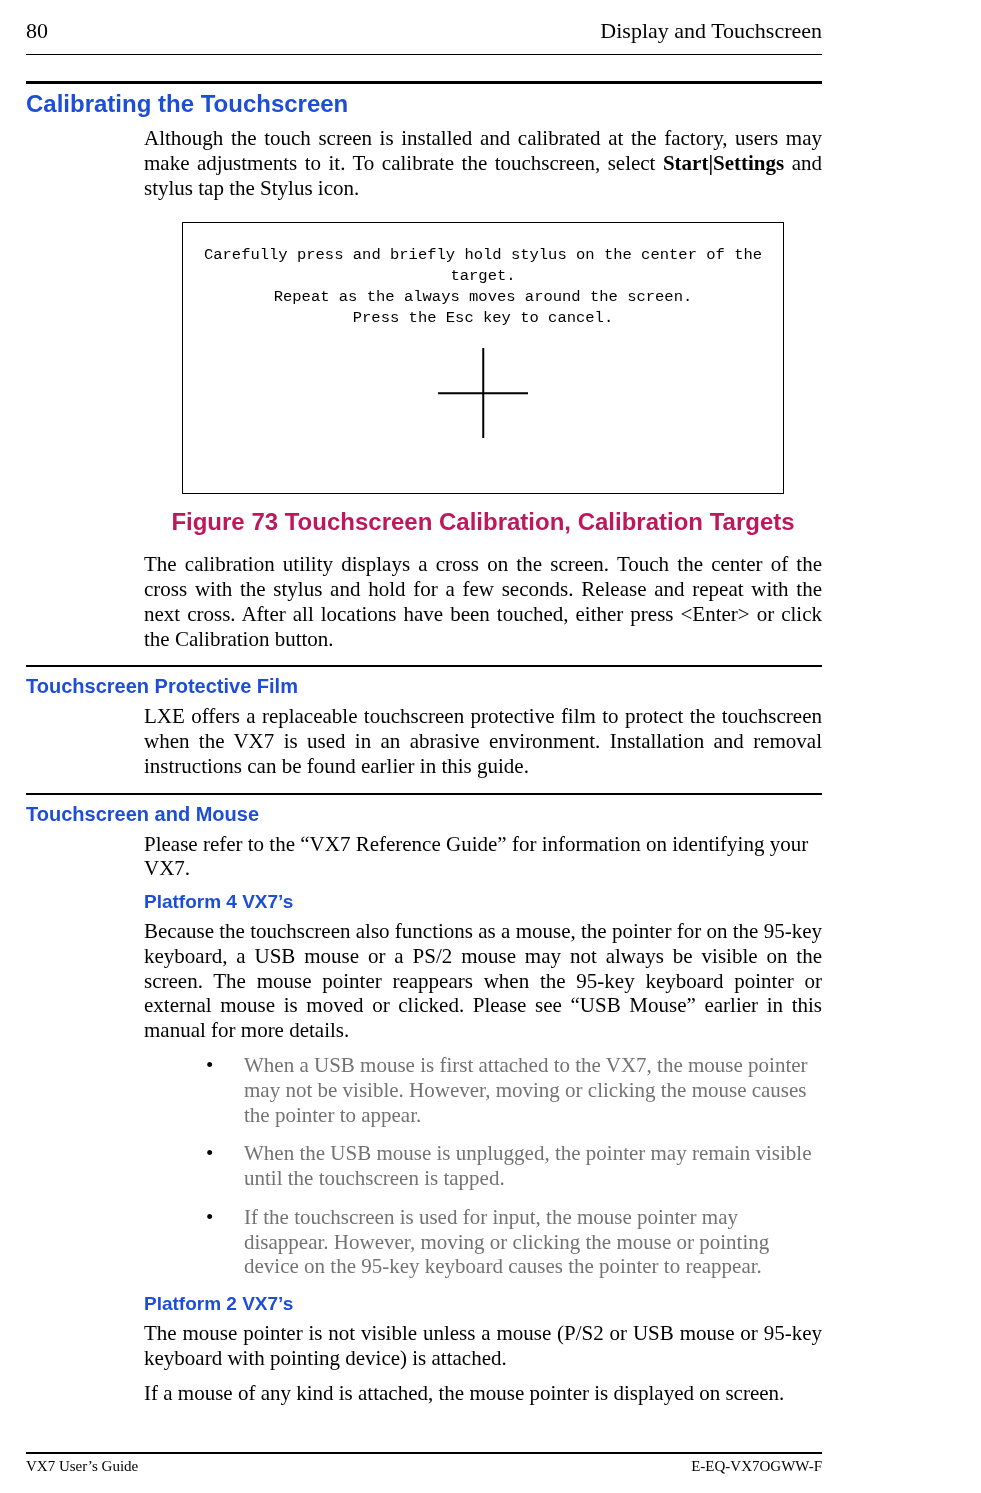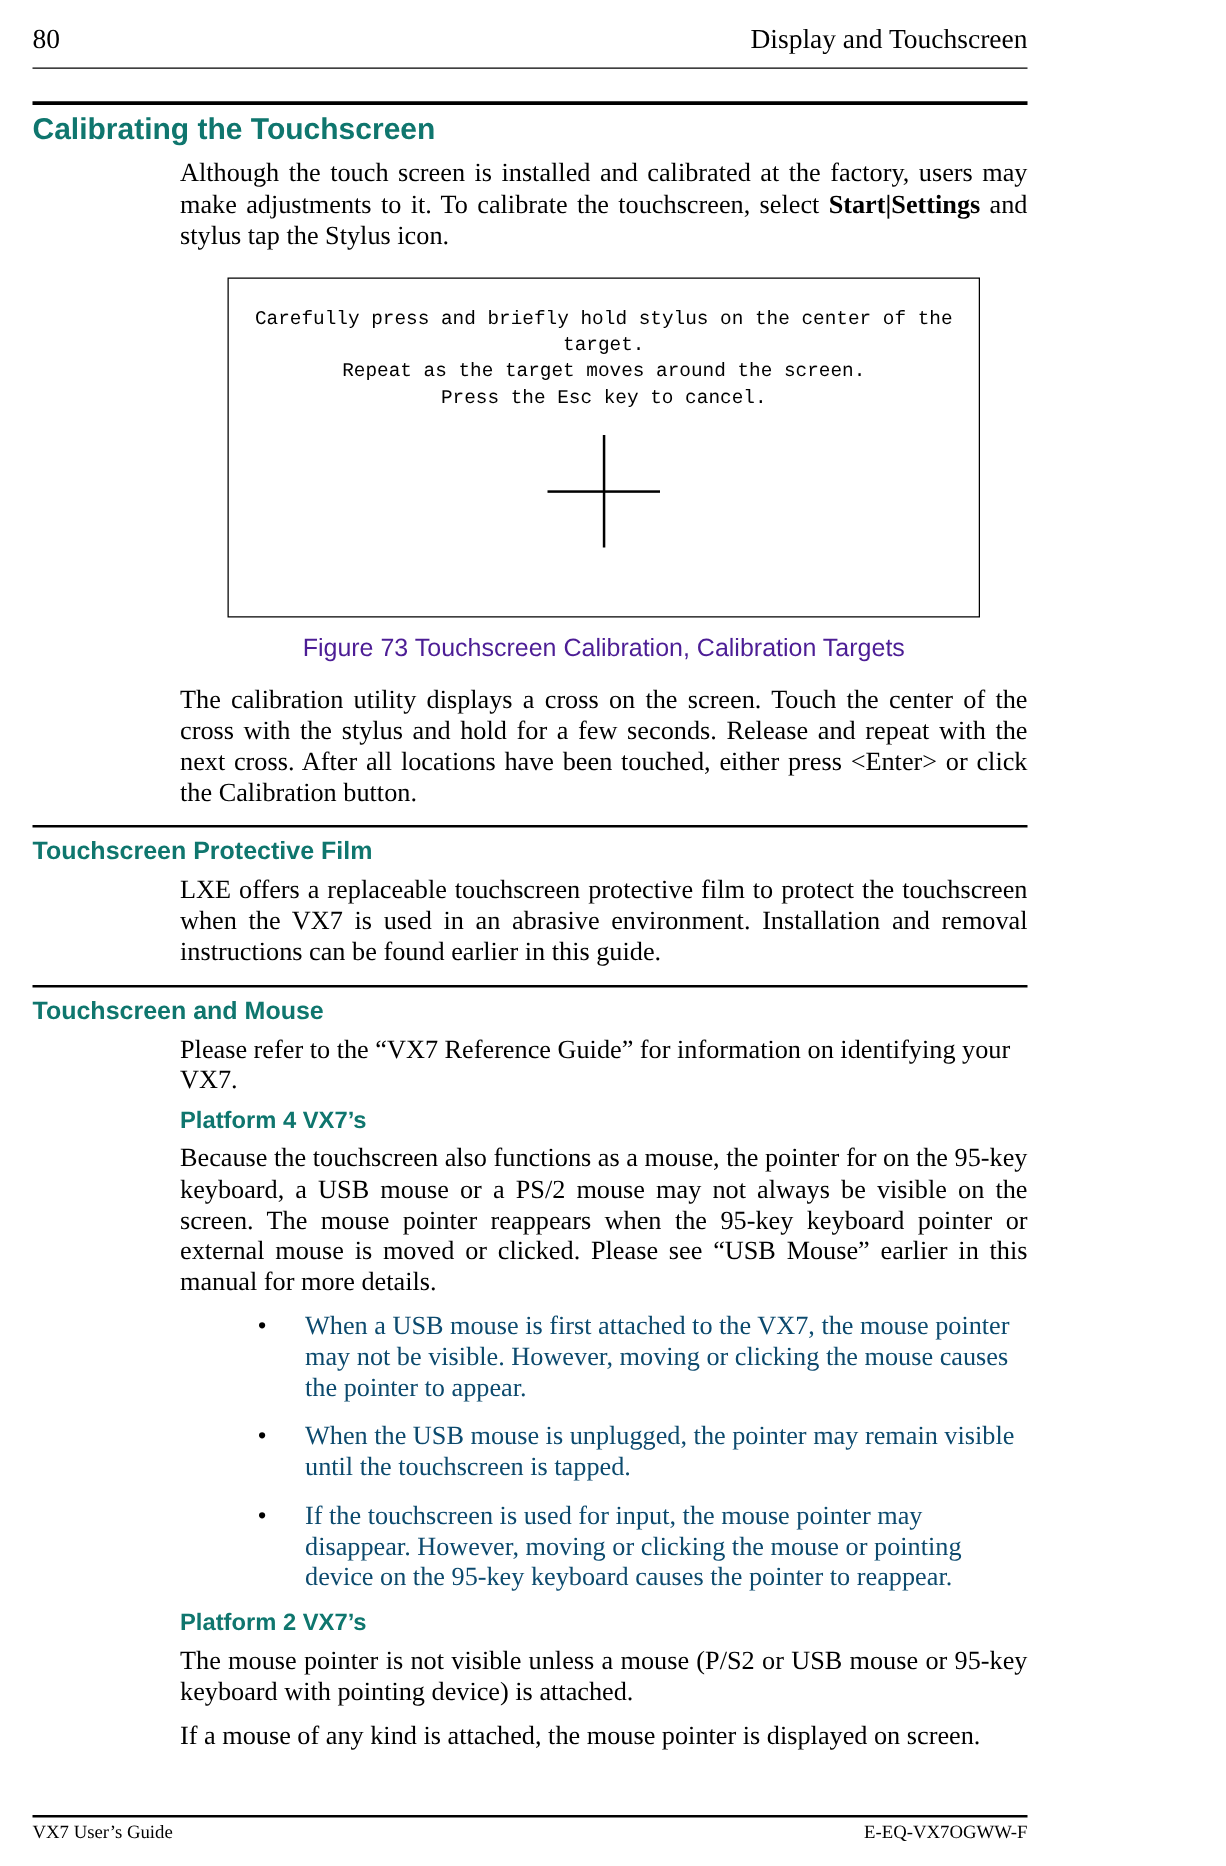--- a/index.html
+++ b/index.html
@@ -22,21 +22,21 @@
     justify-content: space-between;
     font-size: 22px;
     padding-top: 18px;
     padding-bottom: 4px;
   }
   .top-rule { border-top: 1px solid #000; margin-top: 6px; }
   .thick-rule { border-top: 3px solid #000; margin-top: 26px; }
   .mid-rule  { border-top: 2.5px solid #000; margin-top: 14px; }
   .footer-rule { border-top: 2px solid #000; }
   .h-blue {
-    color: #0f766e;
+    color: #1d4ed8;
     font-family: Arial, Helvetica, sans-serif;
     font-weight: bold;
   }
   .h1 { font-size: 24px; margin: 6px 0 8px 0; }
   .h2 { font-size: 20px; margin: 8px 0 6px 0; }
   .h3 { font-size: 19px; margin: 6px 0 6px 0; }
   .body-block {
     margin-left: 118px;
     margin-right: 0;
   }
@@ -68,34 +68,34 @@
     width: 90px; height: 90px;
   }
   .cross::before, .cross::after {
     content: "";
     position: absolute;
     background: #000;
   }
   .cross::before { left: 50%; top: 0; width: 1.5px; height: 100%; transform: translateX(-50%);}
   .cross::after  { top: 50%; left: 0; height: 1.5px; width: 100%; transform: translateY(-50%);}
   .fig-caption {
-    color: #4c1d95;
+    color: #be185d;
     font-family: Arial, Helvetica, sans-serif;
-    font-weight: normal;
-    font-size: 20px;
+    font-weight: bold;
+    font-size: 24px;
     text-align: center;
     margin: 14px 0 16px 0;
   }
   ul.blue {
     list-style: none;
     padding: 0;
     margin: 10px 0 10px 62px;
   }
   ul.blue li {
-    color: #0c4a6e;
+    color: #737373;
     font-size: 21px;
     line-height: 1.18;
     margin-bottom: 14px;
     padding-left: 38px;
     position: relative;
   }
   ul.blue li::before {
     content: "•";
     position: absolute;
     left: 0;
@@ -130,21 +130,21 @@
   <div class="h-blue h1">Calibrating the Touchscreen</div>
 
   <div class="body-block">
     <p class="para">
       <span>Although the touch screen is installed and calibrated at the factory, users may make adjustments to it.   To calibrate the touchscreen, select </span><span class="bold">Start|Settings</span><span> and stylus tap the Stylus icon.</span>
     </p>
 
     <div class="fig-box">
       <div class="fig-text">
         <span>Carefully press and briefly hold stylus on the center of the target.</span><br>
-        <span>Repeat as the target moves around the screen.</span><br>
+        <span>Repeat as the always moves around the screen.</span><br>
         <span>Press the Esc key to cancel.</span>
       </div>
       <div class="cross"></div>
     </div>
 
     <div class="fig-caption">Figure 73  Touchscreen Calibration, Calibration Targets</div>
 
     <p class="para">The calibration utility displays a cross on the screen.  Touch the center of the cross with the stylus and hold for a few seconds.  Release and repeat with the next cross.  After all locations have been touched, either press &lt;Enter&gt; or click the Calibration button.</p>
   </div>
 

